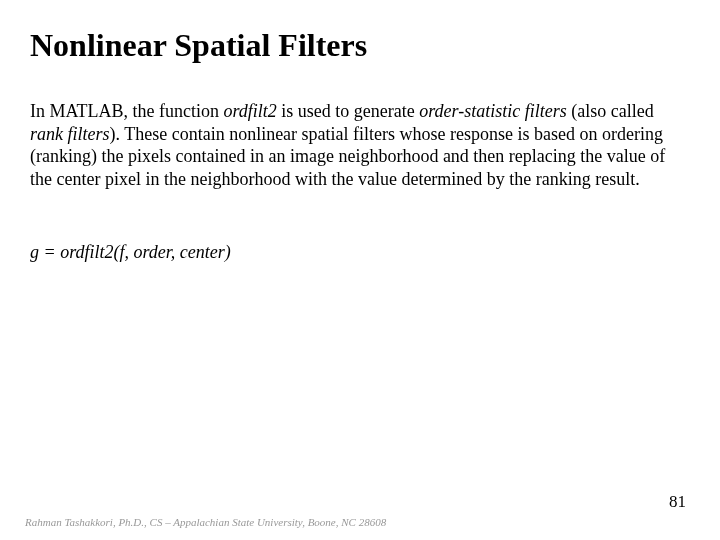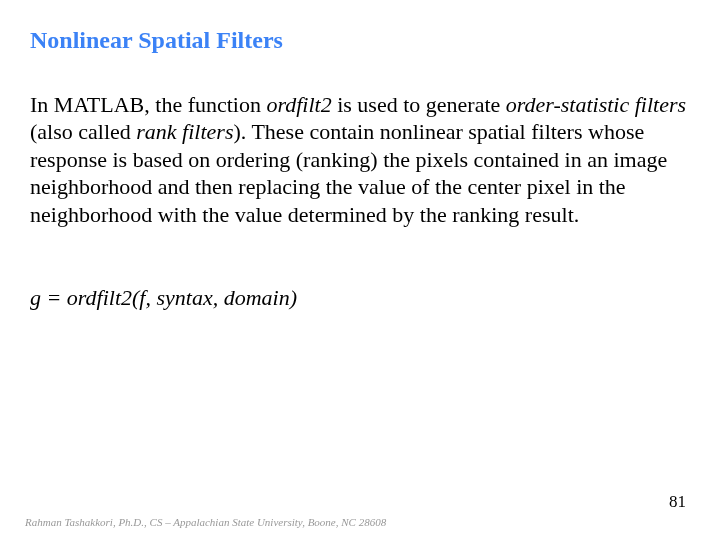--- a/index.html
+++ b/index.html
@@ -5,28 +5,28 @@
   * { margin: 0; padding: 0; box-sizing: border-box; }
   html, body { width: 720px; height: 540px; }
   body {
     font-family: "Times New Roman", Times, serif;
     background: #ffffff;
     color: #000000;
     position: relative;
     padding: 26px 30px 0 30px;
   }
   .title {
-    color: #3b82f6;
+    color: #000000;
     font-weight: bold;
-    font-size: 24px;
+    font-size: 32px;
     line-height: 1.2;
     margin-bottom: 36px;
   }
   .para {
-    font-size: 22px;
+    font-size: 18px;
     line-height: 1.25;
     margin-bottom: 28px;
   }
   .i { font-style: italic; }
   .footer {
     position: absolute;
     left: 6px;
     bottom: 12px;
     font-size: 11px;
     font-style: italic;
@@ -48,17 +48,17 @@
 <body>
 
 <div class="title">Nonlinear Spatial Filters</div>
 
 <div class="para">
   <span>In MATLAB, the function </span><span class="i">ordfilt2</span><span> is used to generate </span><span class="i">order-statistic filters</span><span> (also called </span><span class="i">rank filters</span><span>).   These contain nonlinear spatial filters whose response is based on ordering (ranking) the pixels contained in an image neighborhood and then replacing the value of the center pixel in the neighborhood with the value determined by the ranking result.</span>
 </div>
 
 <div class="para">
   <br>
-  <span class="i">g = ordfilt2(f, syntax, domain)</span>
+  <span class="i">g = ordfilt2(f, order, center)</span>
 </div>
 
 <div class="footer">Rahman Tashakkori, Ph.D., CS – Appalachian State University, Boone, NC 28608</div>
 <div class="pagenum">81</div>
 
 </body></html>

